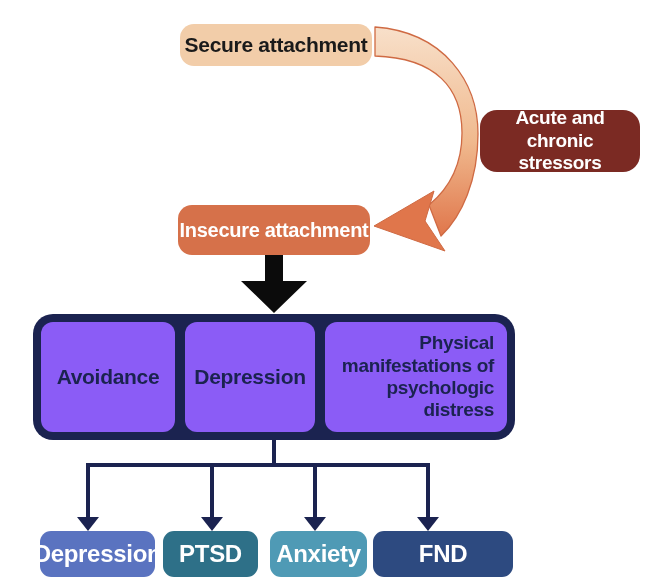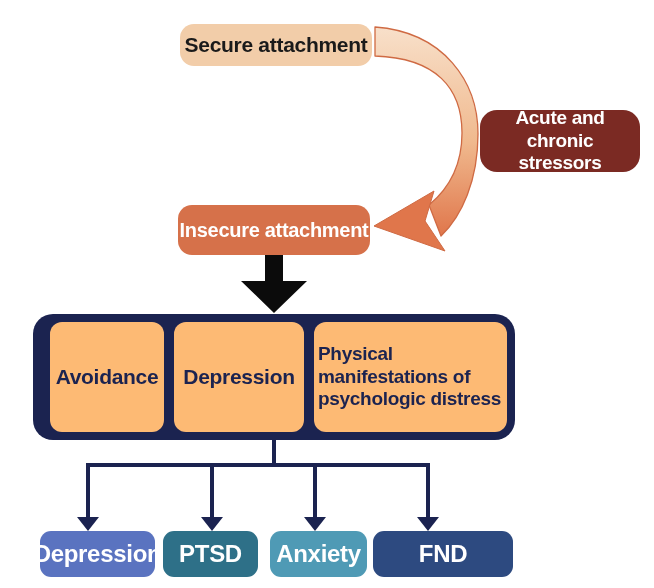--- a/index.html
+++ b/index.html
@@ -45,27 +45,27 @@
     background: #d6714a; border-radius: 14px;
     color: #ffffff; font-size: 20px; font-weight: bold;
   }
   .group-container {
     left: 33px; top: 314px; width: 482px; height: 126px;
     background: #1b2350; border-radius: 20px;
     padding: 8px; gap: 10px;
     display: flex; align-items: stretch;
   }
   .group-item {
-    background: #fdba74; border-radius: 12px;
+    background: #8b5cf6; border-radius: 12px;
     color: #1b2350; font-size: 21px; font-weight: bold;
     display: flex; align-items: center; justify-content: center;
-    text-align: left; line-height: 1.18;
-    box-sizing: border-box; padding: 2px 4px;
+    text-align: right; line-height: 1.18;
+    box-sizing: border-box; padding: 2px 13px;
   }
-  .gi-0 { width: 114px; flex: none; margin-left: 9px; }
+  .gi-0 { width: 134px; flex: none; }
   .gi-1 { width: 130px; flex: none; }
   .gi-2 { flex: 1; font-size: 19px; }
   .outcome {
     top: 531px; height: 46px;
     border-radius: 11px;
     color: #ffffff; font-size: 24px; font-weight: bold;
   }
   .outcome-0 { left: 40px;  width: 115px; background: #5a73c0; }
   .outcome-1 { left: 163px; width: 95px;  background: #2e7088; }
   .outcome-2 { left: 270px; width: 97px;  background: #4f9ab5; }

